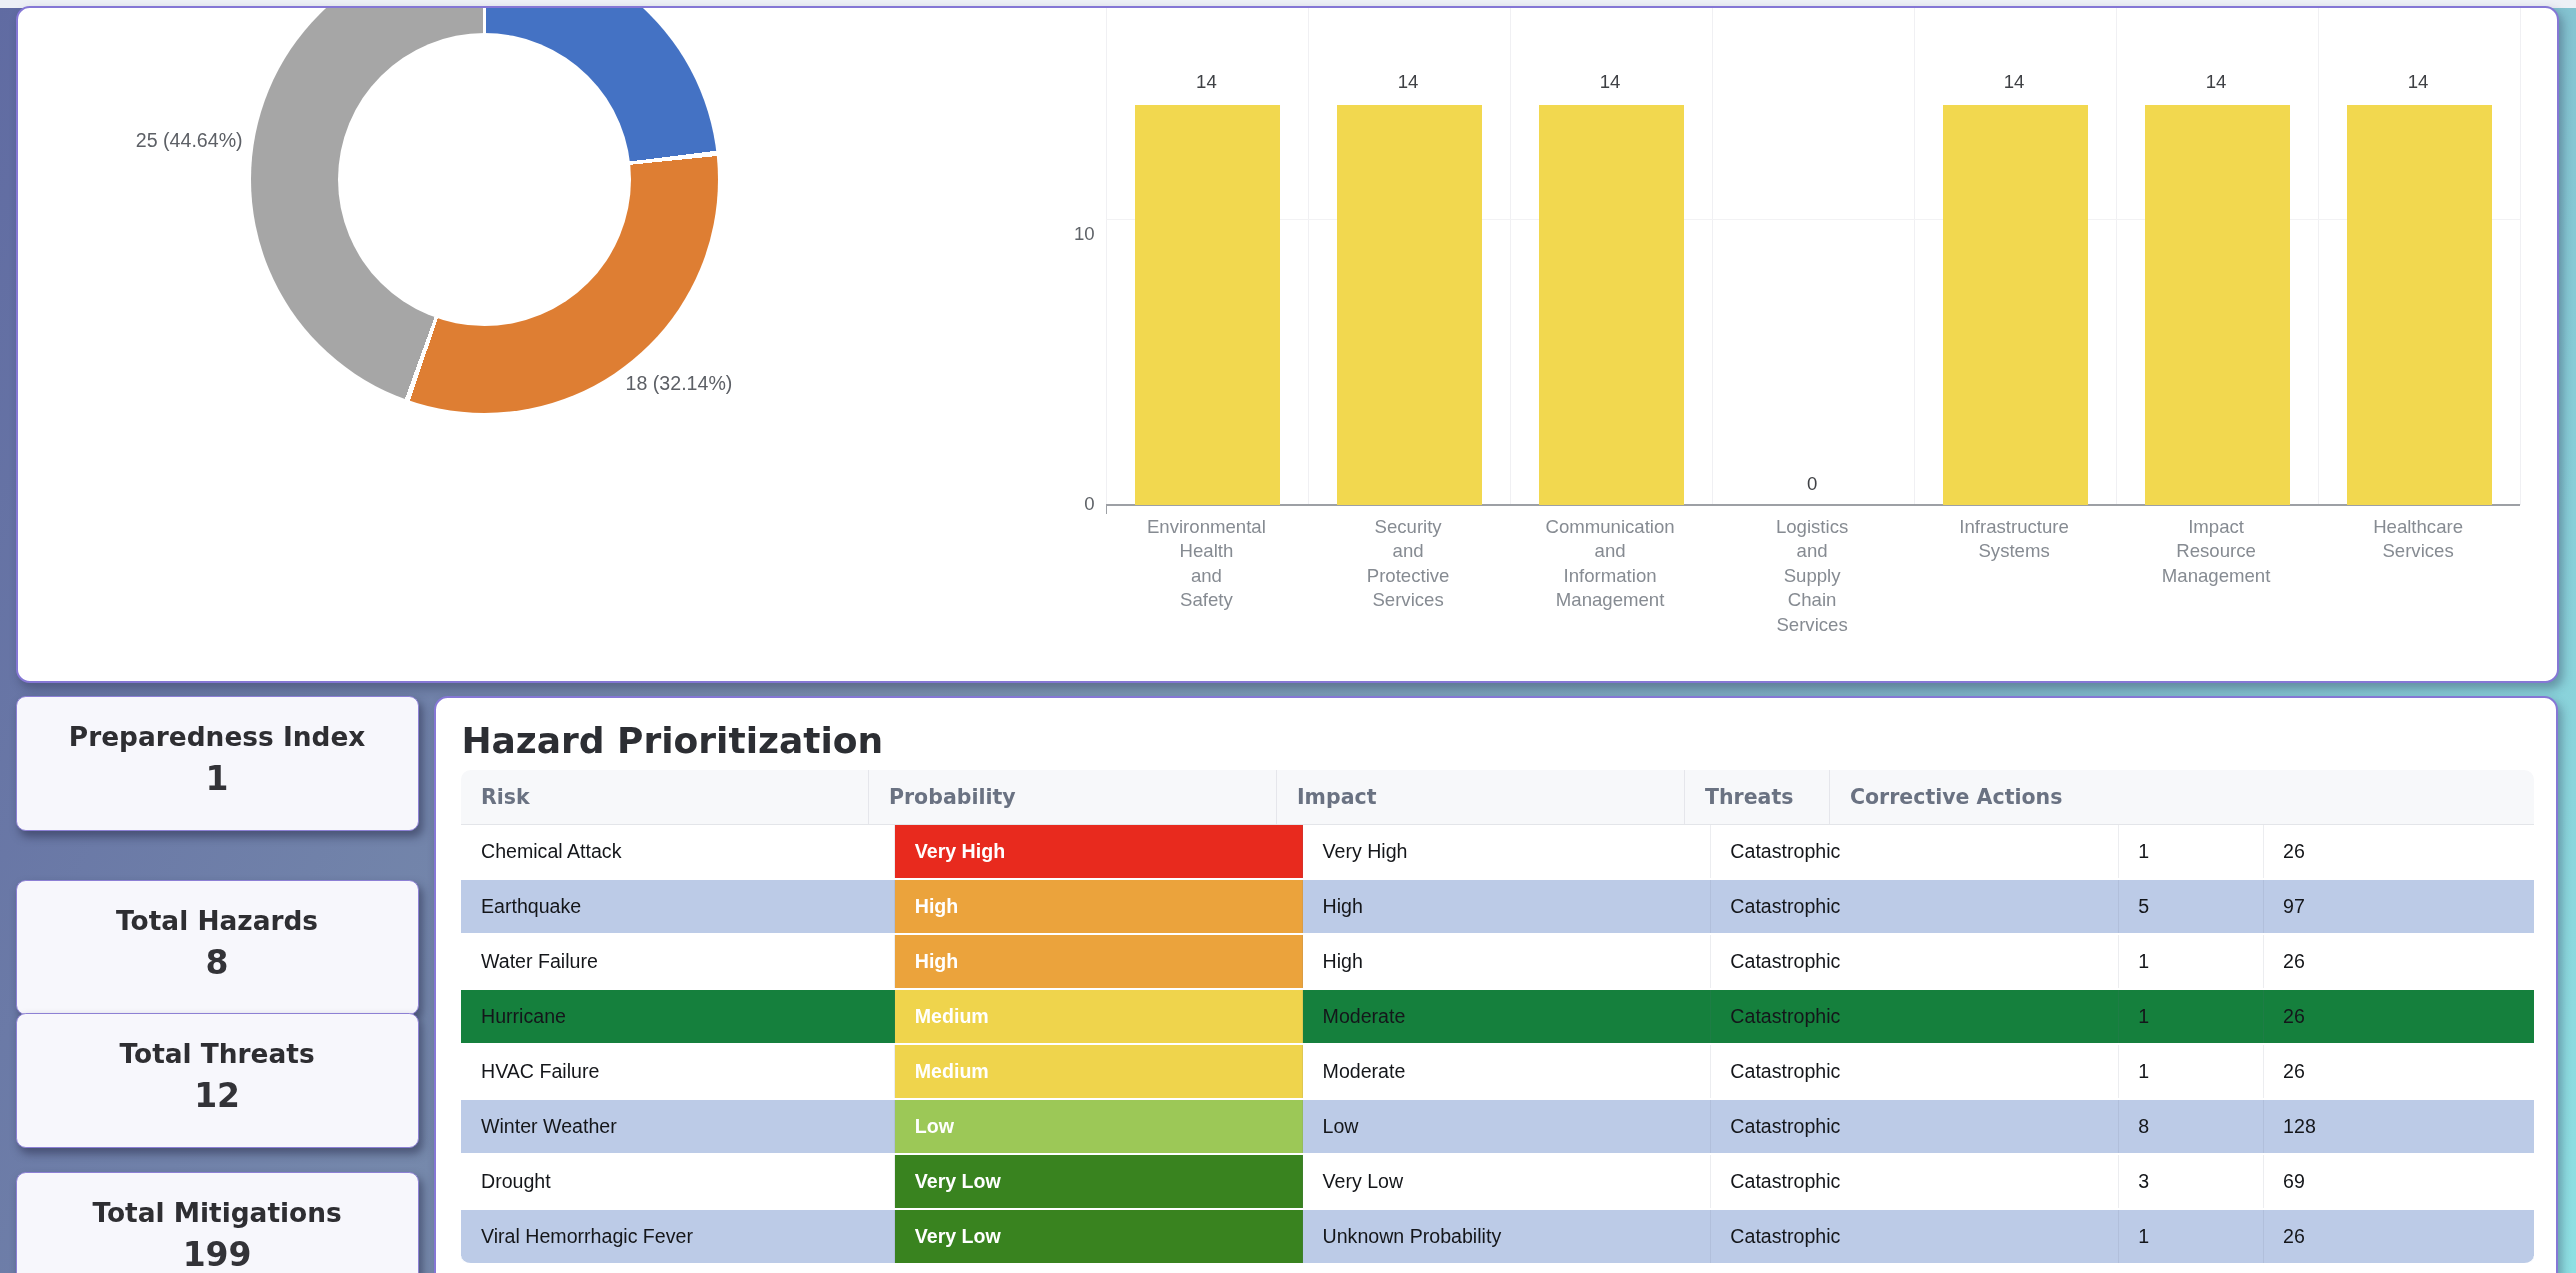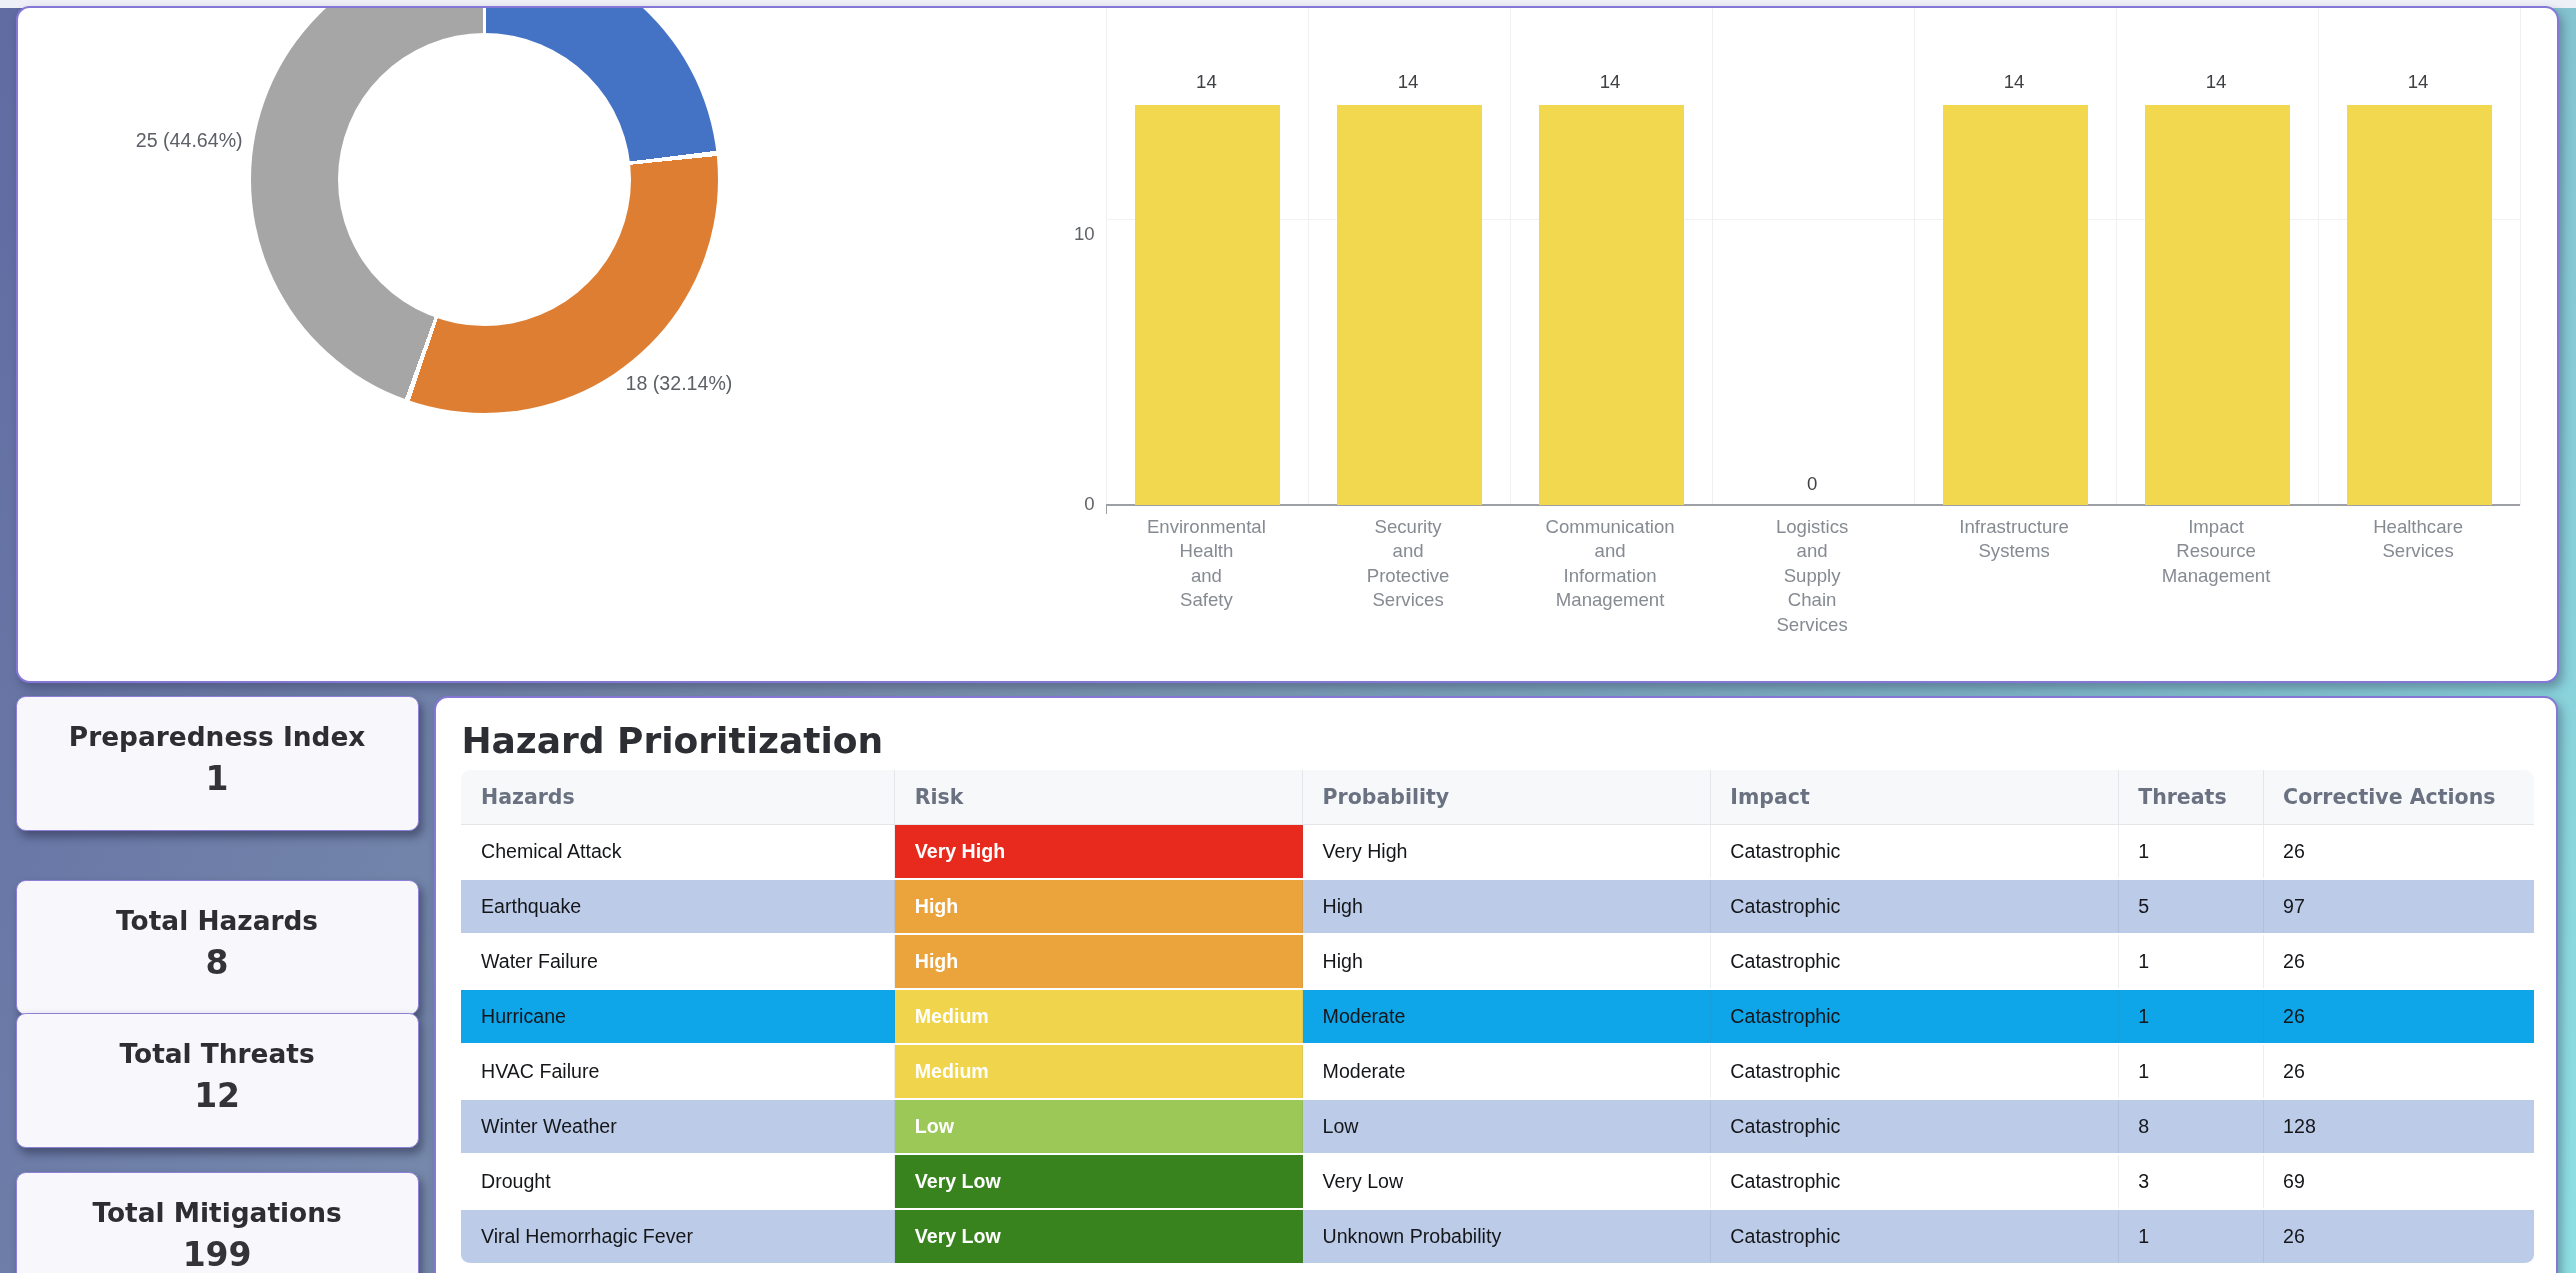--- a/index.html
+++ b/index.html
@@ -158,21 +158,20 @@
     <div class="stat-card" style="top: 1172px;">
       <div class="stat-label">Total Mitigations</div>
       <div class="stat-value">199</div>
     </div>
   </div>
 
 <div class="panel" id="table-card">
   <div id="table-title">Hazard Prioritization</div>
   <div id="hazard-table">
     <div class="t-row" id="t-header">
-        <div class="t-cell" style="width: 434px;">Hazards</div>
         <div class="t-cell" style="width: 408px;">Risk</div>
         <div class="t-cell" style="width: 408px;">Probability</div>
         <div class="t-cell" style="width: 408px;">Impact</div>
         <div class="t-cell" style="width: 145px;">Threats</div>
         <div class="t-cell" style="width: 271px;">Corrective Actions</div>
       </div>
     <div id="t-body">
         <div class="t-row t-body-row" style="background: rgb(255, 255, 255);">
           <div class="t-cell" style="width: 434px;">Chemical Attack</div>
           <div class="t-cell risk-cell" style="width: 408px; background: rgb(232, 42, 30);">Very High</div>
@@ -190,21 +189,21 @@
           <div class="t-cell" style="width: 271px;">97</div>
         </div>
         <div class="t-row t-body-row" style="background: rgb(255, 255, 255);">
           <div class="t-cell" style="width: 434px;">Water Failure</div>
           <div class="t-cell risk-cell" style="width: 408px; background: rgb(235, 163, 60);">High</div>
           <div class="t-cell" style="width: 408px;">High</div>
           <div class="t-cell" style="width: 408px;">Catastrophic</div>
           <div class="t-cell" style="width: 145px;">1</div>
           <div class="t-cell" style="width: 271px;">26</div>
         </div>
-        <div class="t-row t-body-row" style="background: #0ea5e9;">
+        <div class="t-row t-body-row" style="background: #15803d;">
           <div class="t-cell" style="width: 434px;">Hurricane</div>
           <div class="t-cell risk-cell" style="width: 408px; background: rgb(239, 212, 76);">Medium</div>
           <div class="t-cell" style="width: 408px;">Moderate</div>
           <div class="t-cell" style="width: 408px;">Catastrophic</div>
           <div class="t-cell" style="width: 145px;">1</div>
           <div class="t-cell" style="width: 271px;">26</div>
         </div>
         <div class="t-row t-body-row" style="background: rgb(255, 255, 255);">
           <div class="t-cell" style="width: 434px;">HVAC Failure</div>
           <div class="t-cell risk-cell" style="width: 408px; background: rgb(239, 212, 76);">Medium</div>

